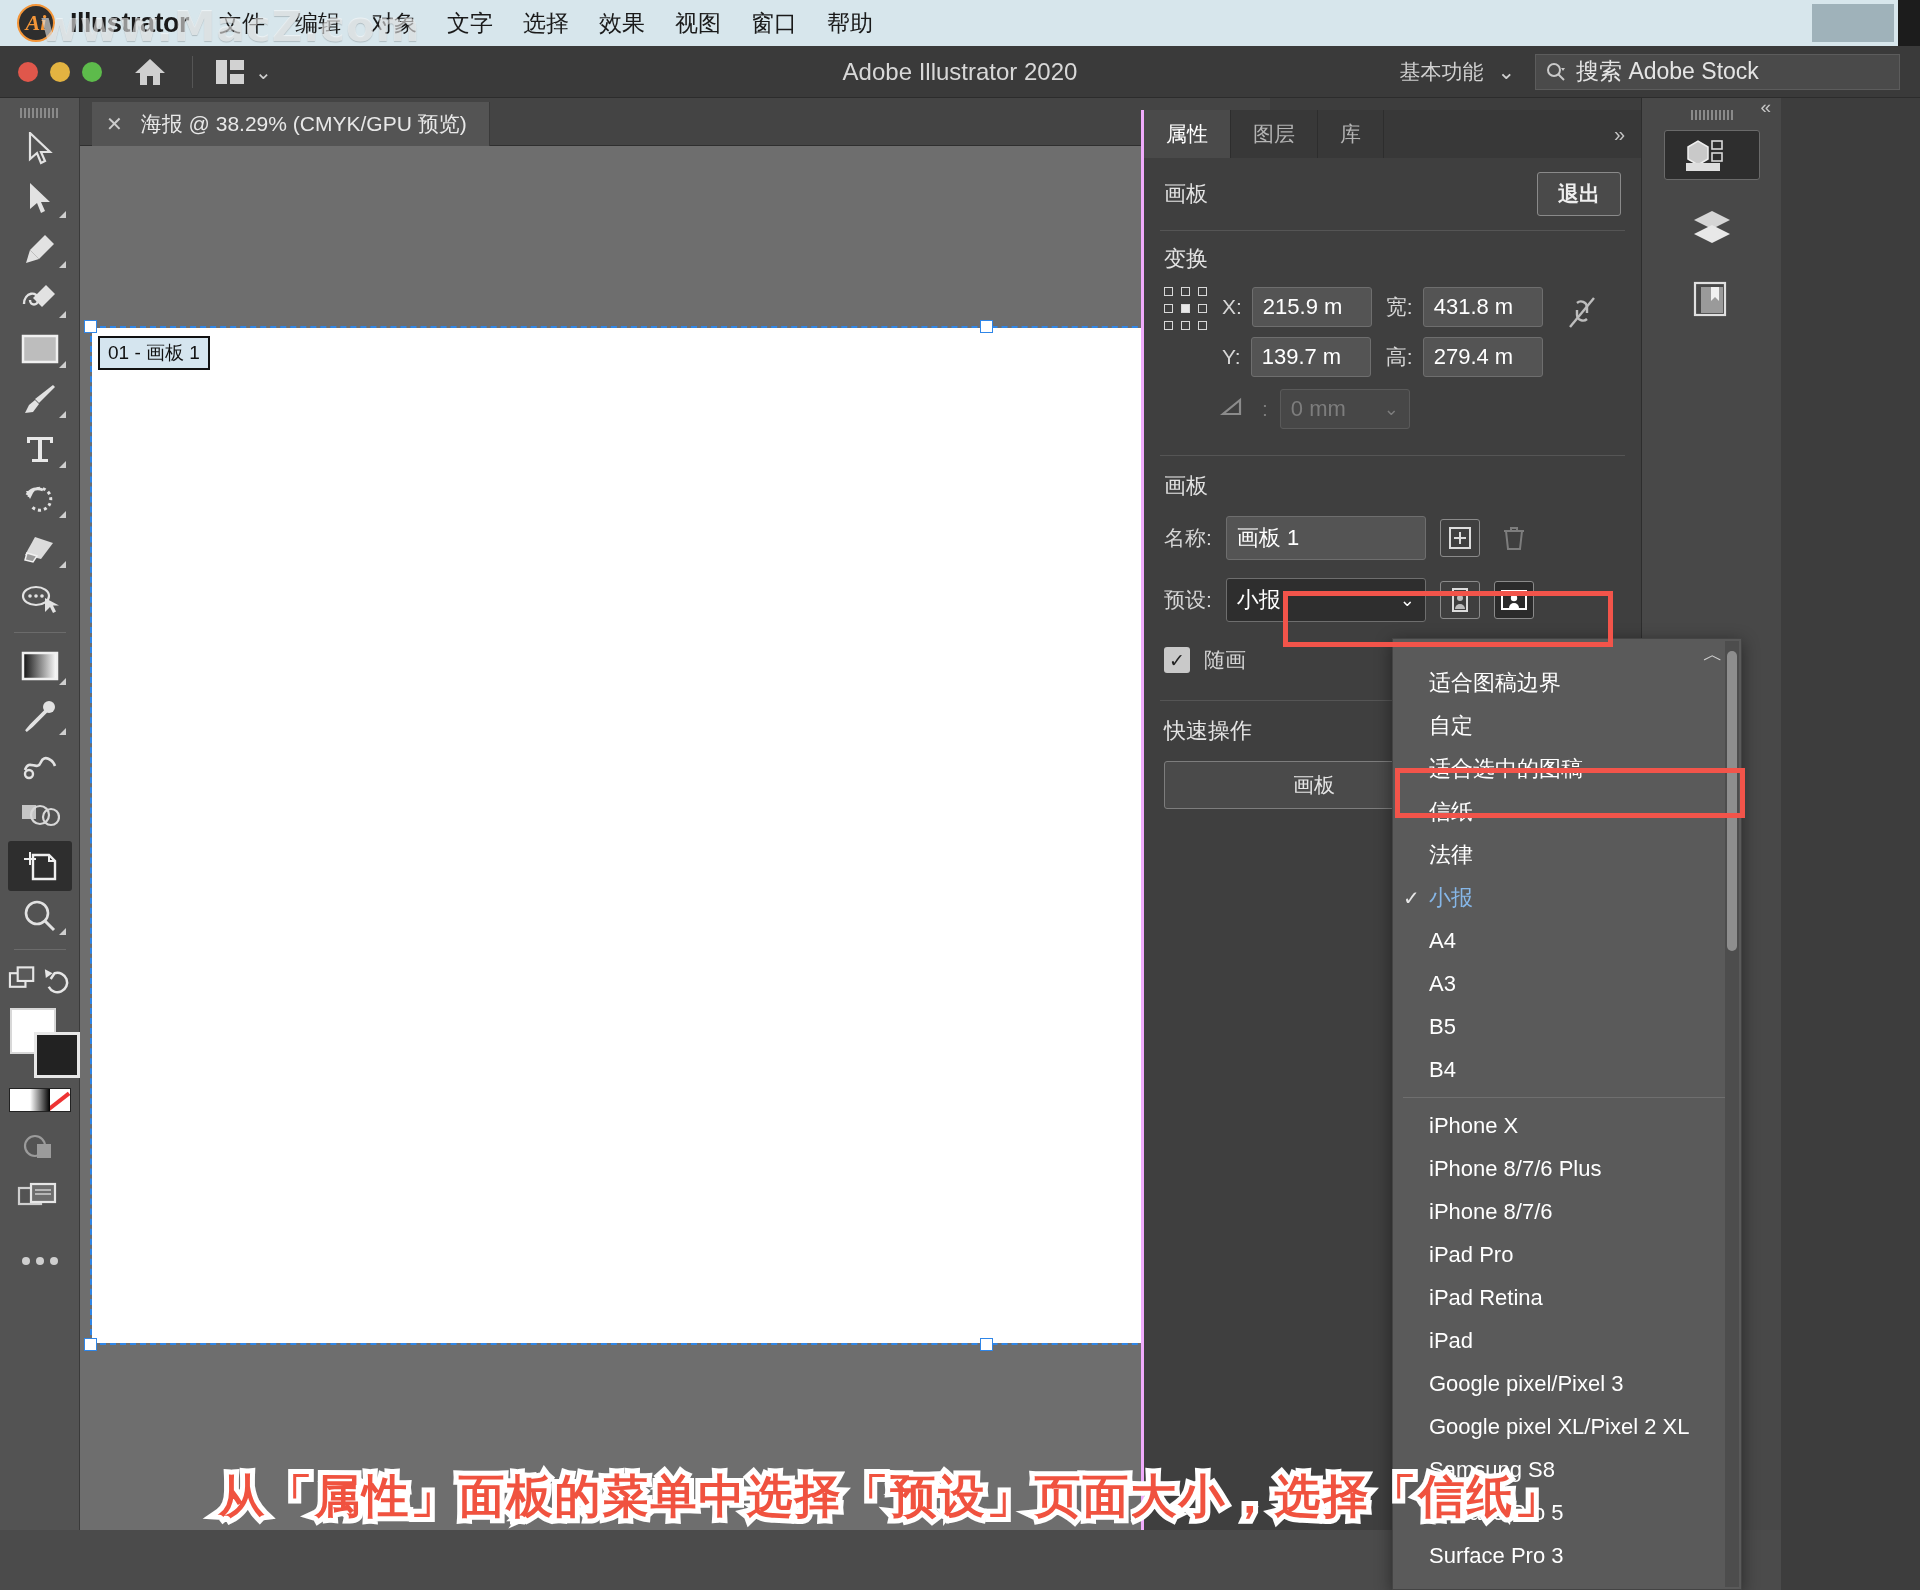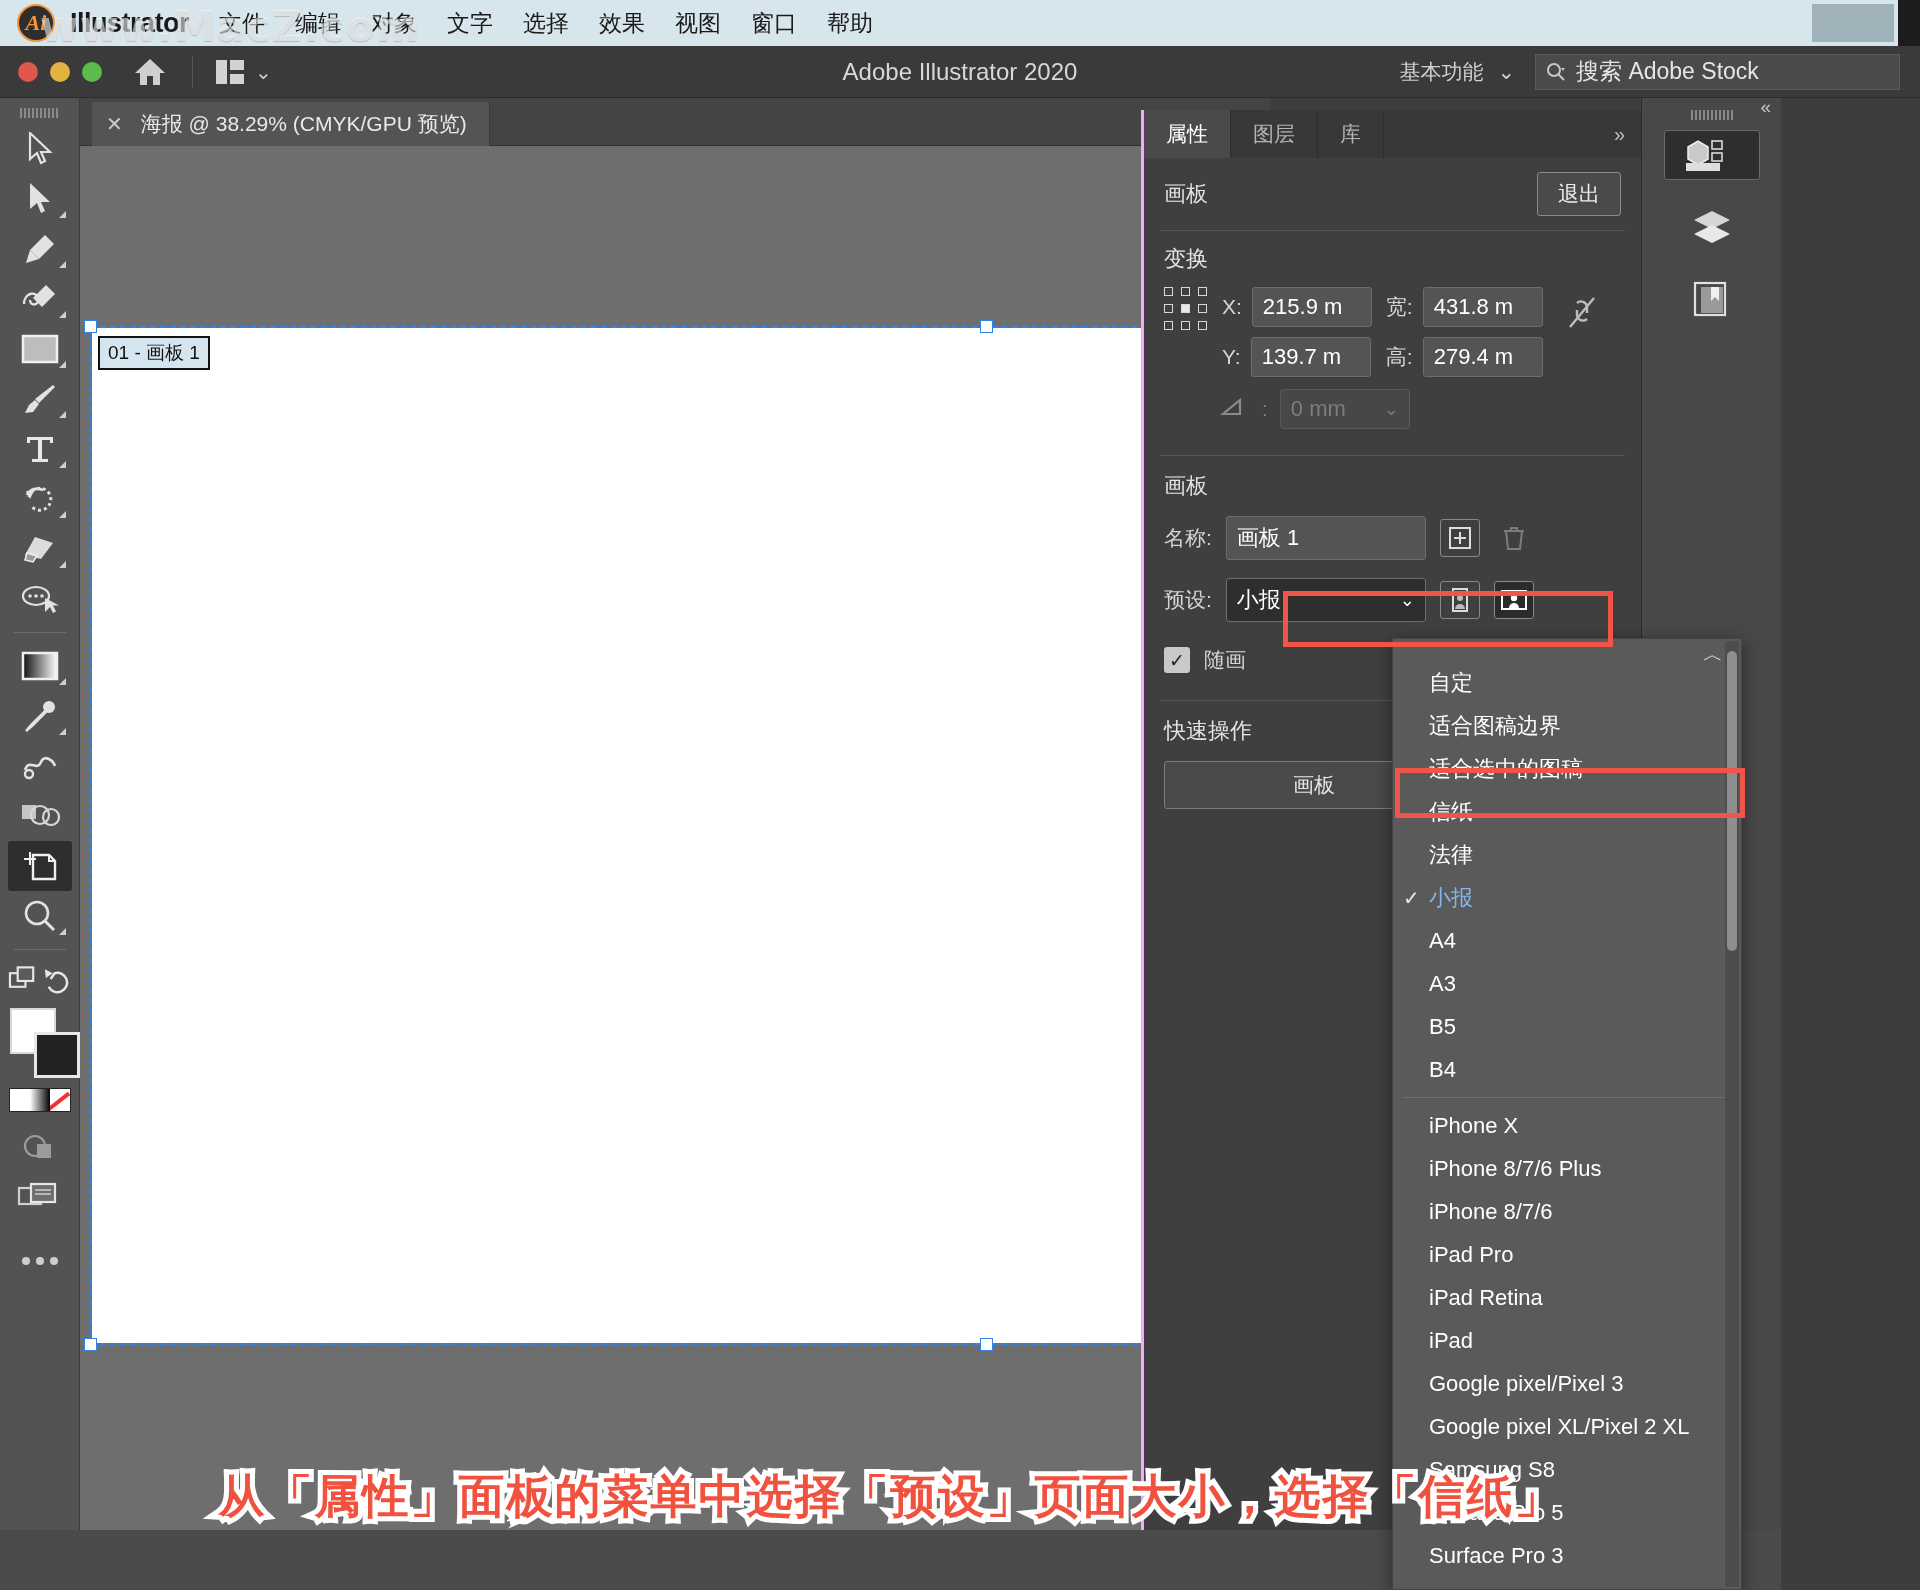--- a/index.html
+++ b/index.html
@@ -162,21 +162,21 @@
   .ptab.active { background: #4a4a4a; color: #ffffff; }
   .ptabs .chev { margin-left: auto; display: flex; align-items: center; padding: 0 16px;
     font-size: 20px; color: #c5c5c5; }
 
   .sec-title { font-size: 22px; color: #e3e3e3; }
   .prow { display: flex; align-items: center; padding: 0 20px; }
   .divider { height: 1px; background: #555; margin: 0 16px; }
 
   .btn-exit {
     border: 1px solid #8a8a8a; background: #4a4a4a; color: #eee;
-    font-size: 21px; padding: 7px 20px; border-radius: 3px;
+    font-size: 21px; padding: 7px 20px; border-radius: 3px; font-weight: bold;
   }
   .field {
     background: #545454; border: 1px solid #6e6e6e; border-radius: 3px;
     color: #fff; font-size: 22px; padding: 6px 10px; display: flex; align-items: center;
   }
   .field.dim { color: #7d7d7d; border-color: #5a5a5a; background: #474747; }
   .lbl { font-size: 21px; color: #d6d6d6; }
   .lbl.dim { color: #7d7d7d; }
   .refpoint { width: 44px; height: 44px; position: relative; }
   .rp { position: absolute; width: 9px; height: 9px; border: 1px solid #d8d8d8; }
@@ -644,24 +644,24 @@
     </div>
     <div class="prow">
       <div class="qa-btn" style="width:300px">画板</div>
     </div>
   </div>
 
   <div class="dropdown">
     <div class="dd-arrow-up">︿</div>
     <div style="height:22px"></div>
     <div class="dd-item">
+        <span>适合图稿边界</span>
+      </div>
+    <div class="dd-item">
         <span>自定</span>
-      </div>
-    <div class="dd-item">
-        <span>适合图稿边界</span>
       </div>
     <div class="dd-item">
         <span>适合选中的图稿</span>
       </div>
     <div class="dd-item">
         <span>信纸</span>
       </div>
     <div class="dd-item">
         <span>法律</span>
       </div>

